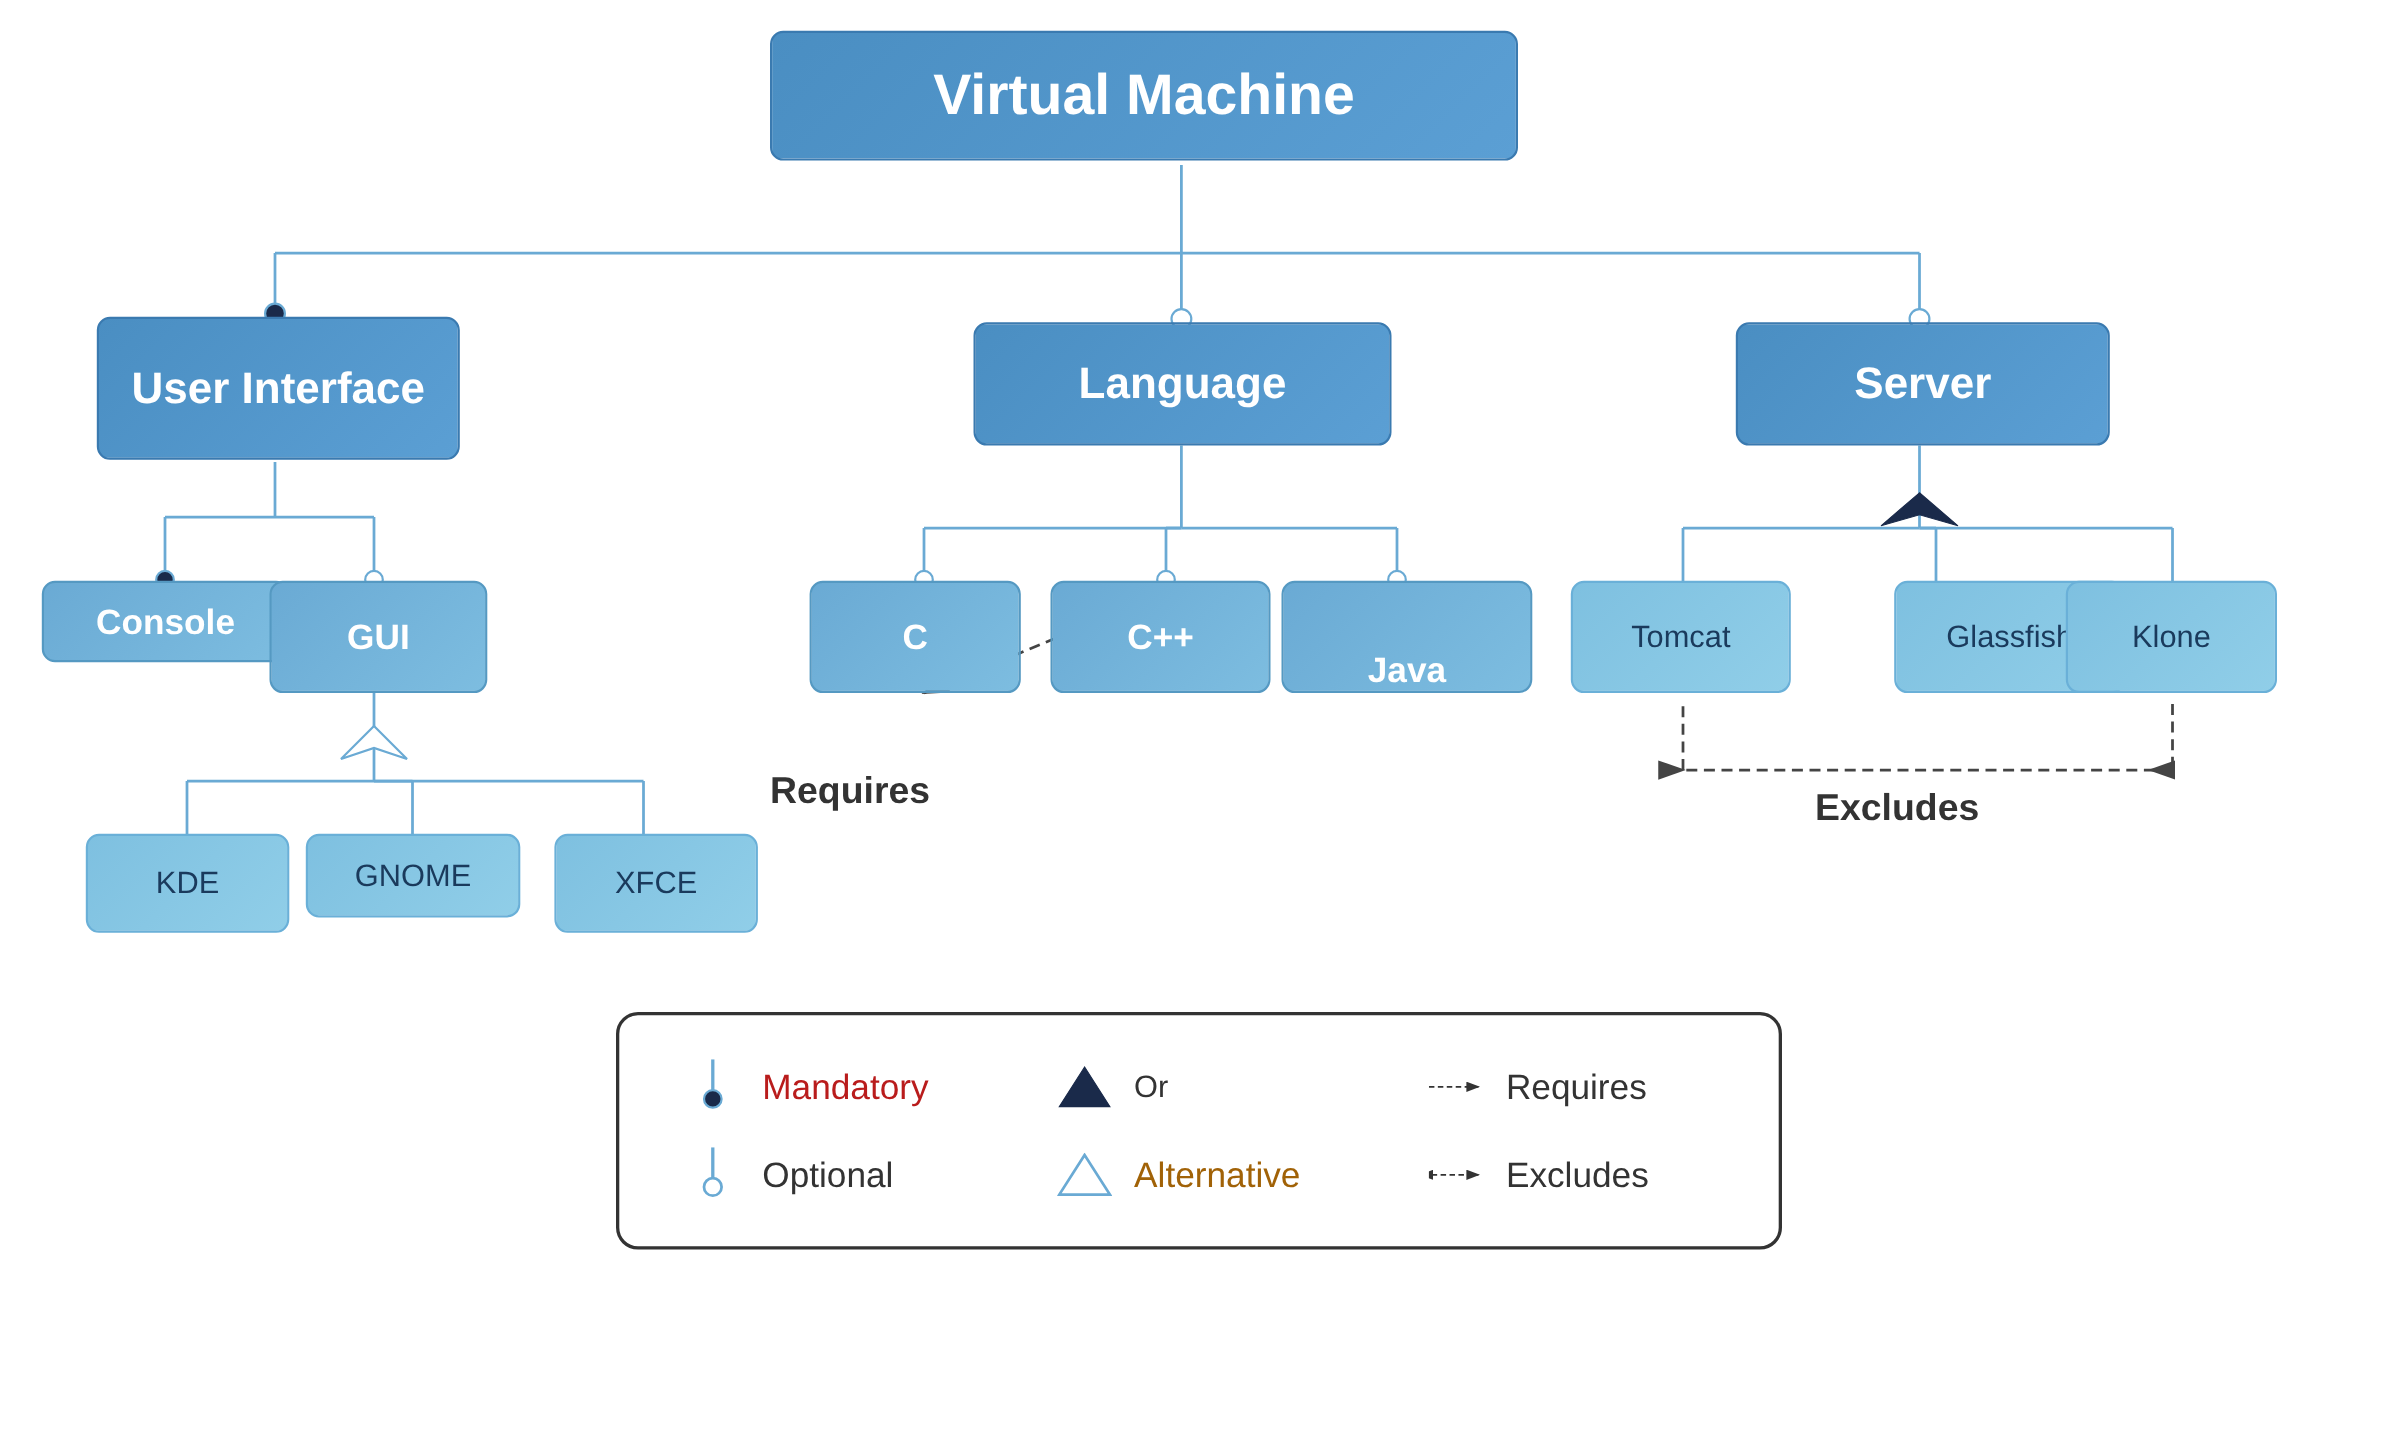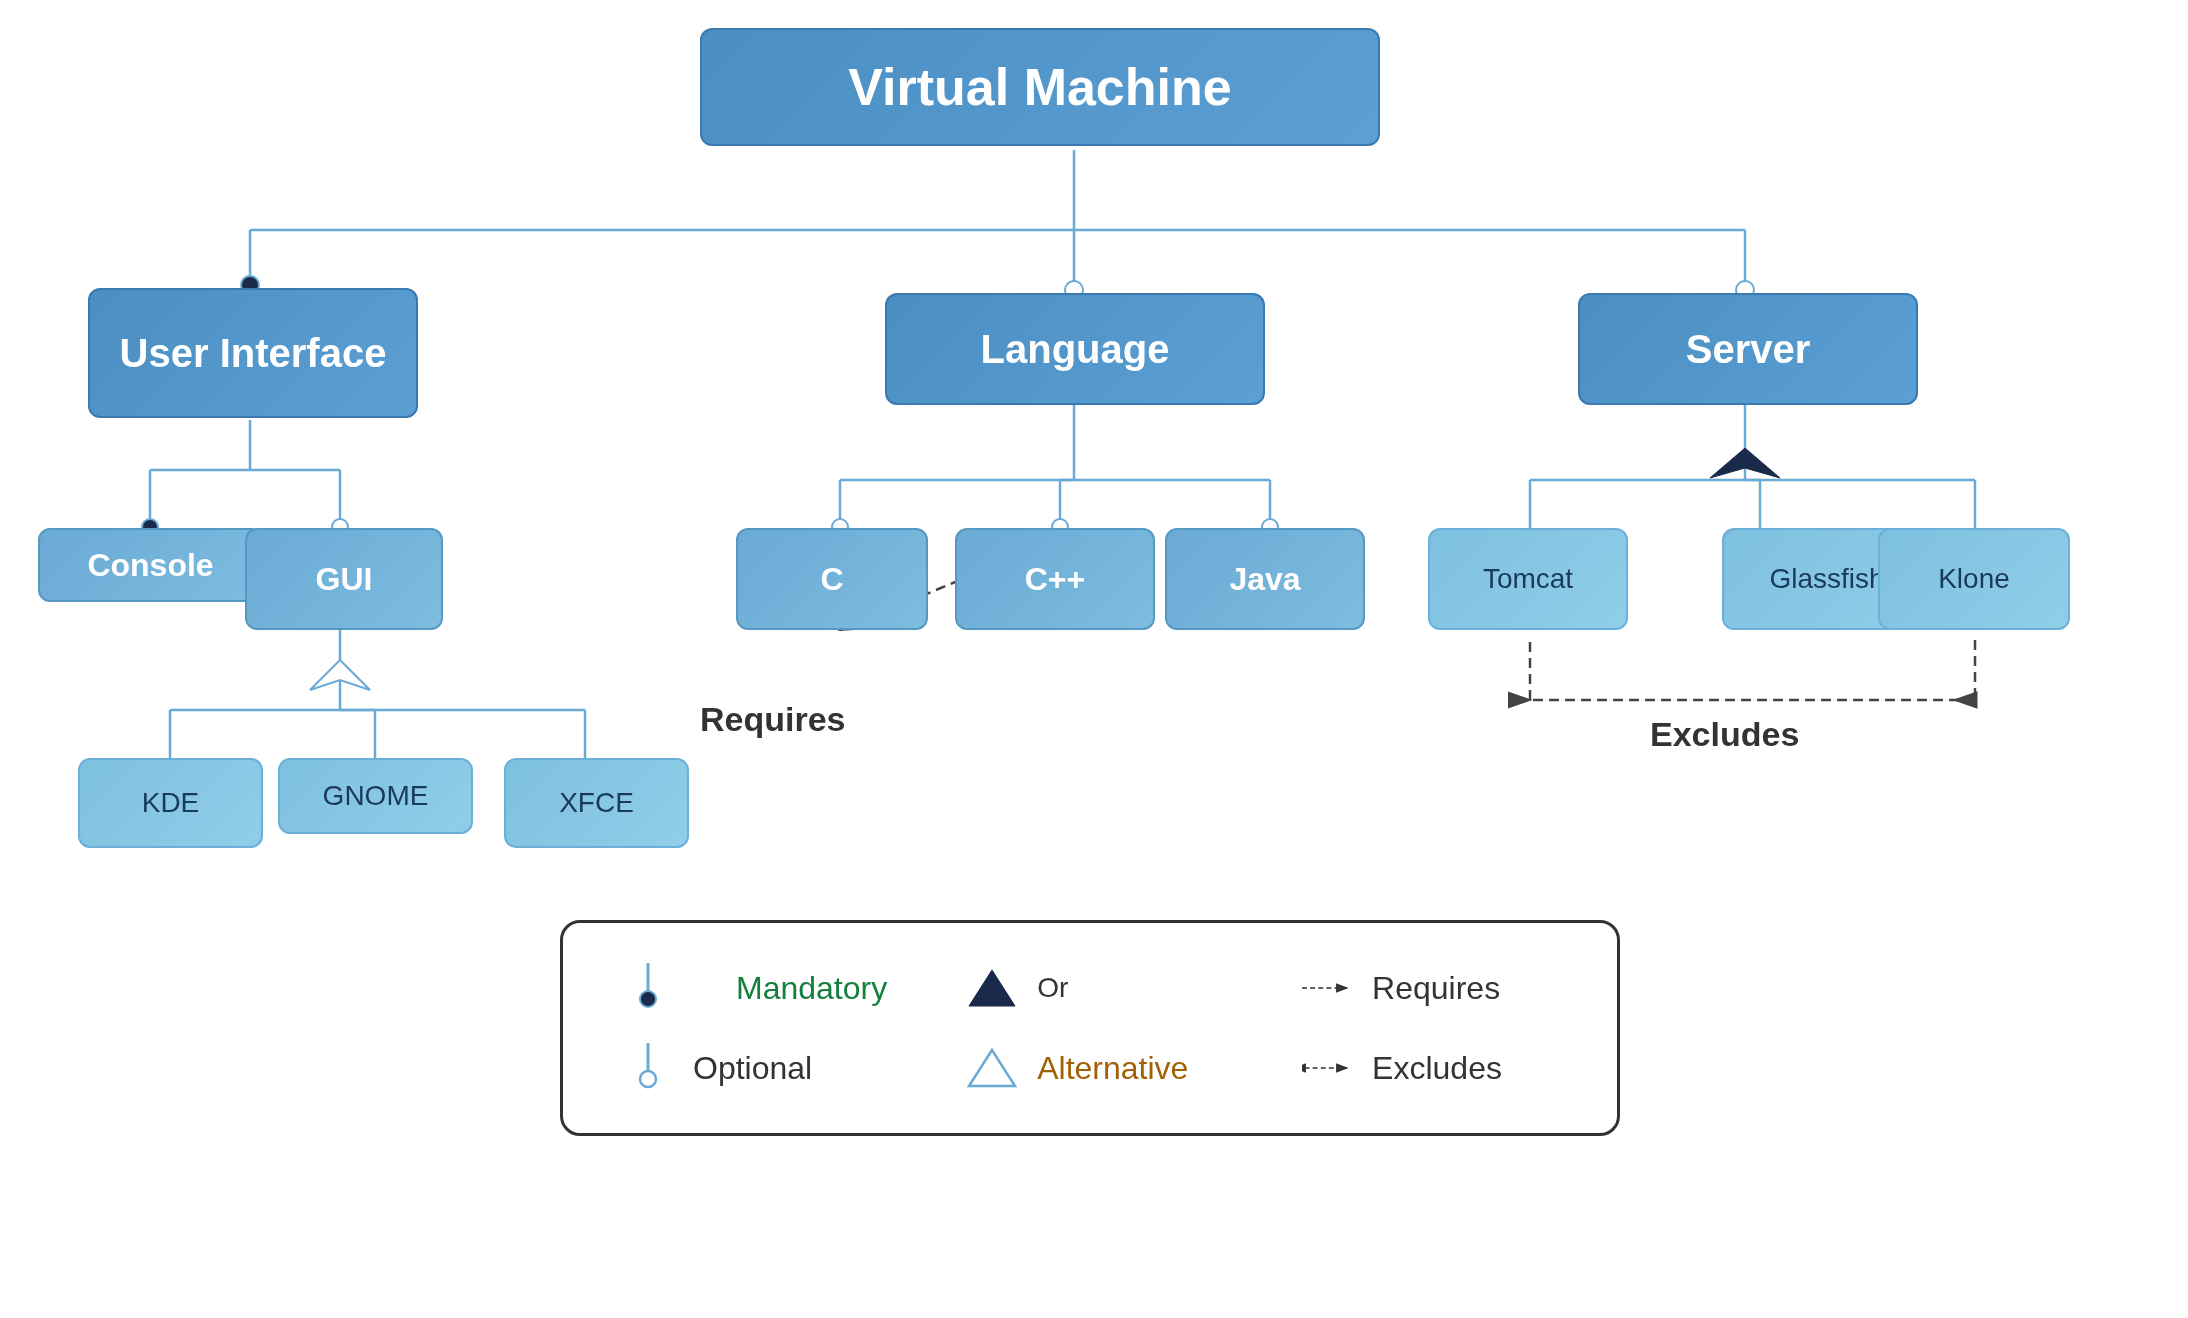--- a/index.html
+++ b/index.html
@@ -200,21 +200,21 @@
   </div>
 
   <div class="node node-small" style="left:736px; top:528px; width:192px; height:102px;">
     <span>C</span>
   </div>
 
   <div class="node node-small" style="left:955px; top:528px; width:200px; height:102px;">
     <span>C++</span>
   </div>
 
-  <div class="node node-small" style="left:1165px; top:528px; width:200px; height:102px;">
+  <div class="node node-small" style="left:1165px; top:528px; width:228px; height:102px;align-items:flex-end;">
     <span>Java</span>
   </div>
 
   <div class="node node-leaf" style="left:1428px; top:528px; width:200px; height:102px;">
     <span>Tomcat</span>
   </div>
 
   <div class="node node-leaf" style="left:1722px; top:528px; width:210px; height:102px;">
     <span>Glassfish</span>
   </div>
@@ -245,21 +245,21 @@
 
   <div class="legend-box" style="left:560px; top:920px; width:1060px;">
 
     <div class="legend-item">
       <div class="legend-icon">
         <svg width="40" height="50" viewBox="0 0 40 50">
           <line x1="20" y1="0" x2="20" y2="30" stroke="#6aaad4" stroke-width="3"></line>
           <circle cx="20" cy="36" r="8" fill="#1a2a4a" stroke="#6aaad4" stroke-width="2"></circle>
         </svg>
       </div>
-      <span style="font-size:32px;color:#15803d;margin-left:43px;">Mandatory</span>
+      <span style="font-size:32px;color:#b91c1c;">Mandatory</span>
     </div>
 
     <div class="legend-item">
       <div class="legend-icon">
         <svg width="50" height="40" viewBox="0 0 50 40">
           <polygon points="25,2 2,38 48,38" fill="#1a2a4a" stroke="#1a2a4a" stroke-width="1"></polygon>
         </svg>
       </div>
       <span style="font-size:28px;color:#333;">Or</span>
     </div>

